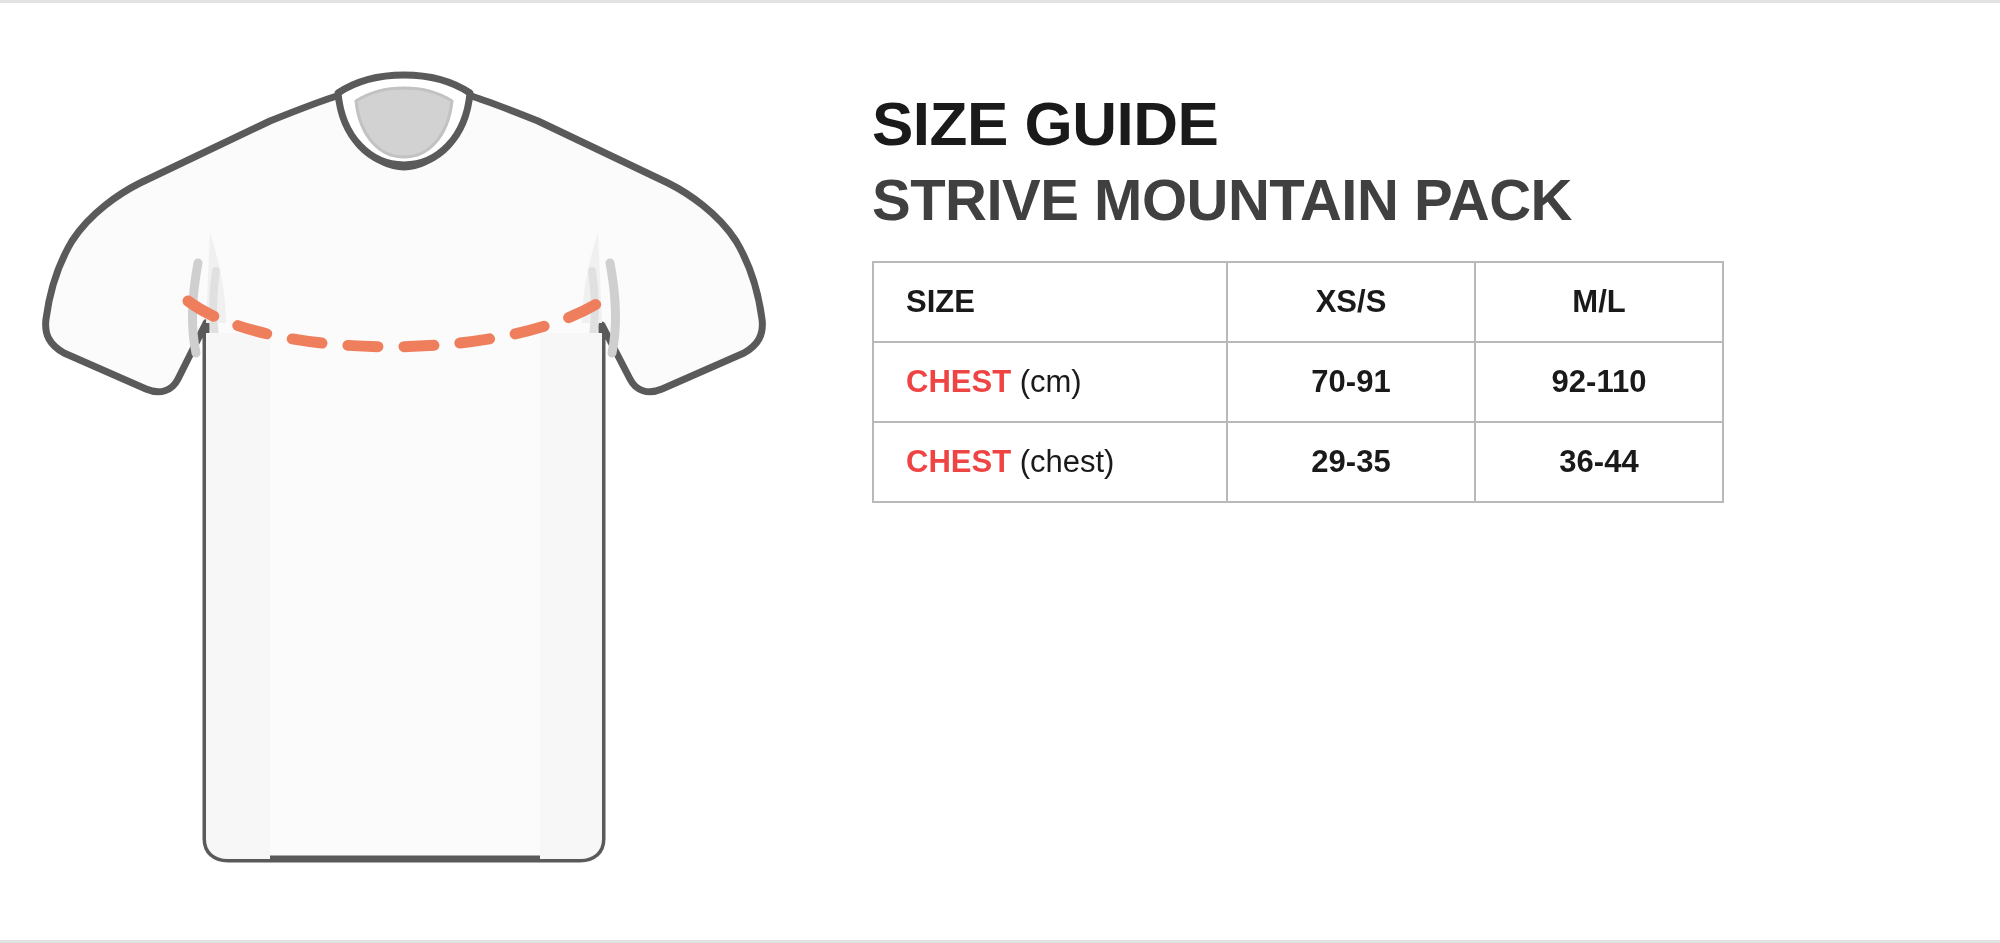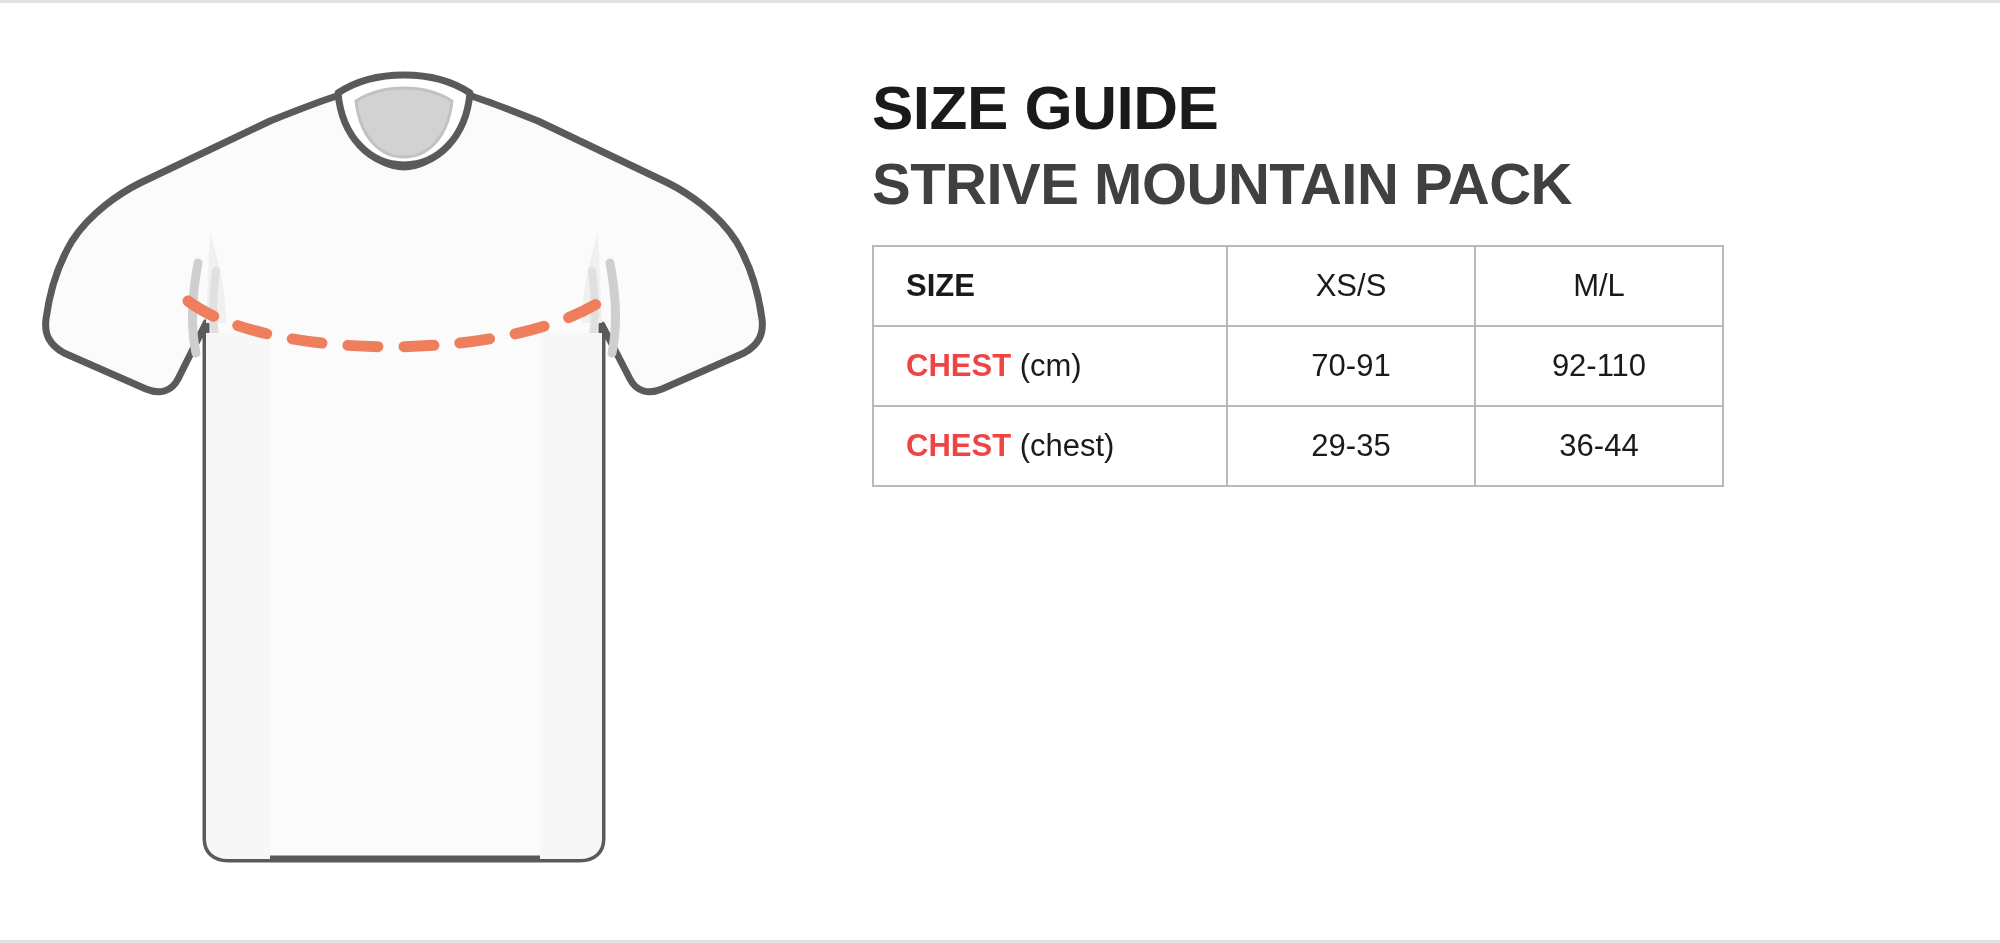--- a/index.html
+++ b/index.html
@@ -32,21 +32,21 @@
   }
   .shirt-svg {
     position: absolute;
     left: 20px;
     top: 30px;
   }
   
   .content {
     position: absolute;
     left: 872px;
-    top: 72px;
+    top: 88px;
     width: 1060px;
   }
   .title {
     font-size: 62px;
     font-weight: bold;
     letter-spacing: -0.5px;
     color: #1a1a1a;
     line-height: 1.05;
     margin: 0 0 14px 0;
   }
@@ -85,23 +85,24 @@
   table.size-table th.label-col,
   table.size-table td.label-col {
     width: 288px;
     text-align: left;
     font-weight: bold;
   }
   table.size-table th.val-col,
   table.size-table td.val-col {
     width: 182px;
     text-align: center;
+    font-weight: bold;
   }
   table.size-table th.val-col {
-    font-weight: normal;
+    font-weight: bold;
   }
   td.label-col .accent {
     color: #ef4444;
     font-weight: bold;
   }
   td.label-col .unit {
     color: #1a1a1a;
     font-weight: normal;
   }
 </style>

